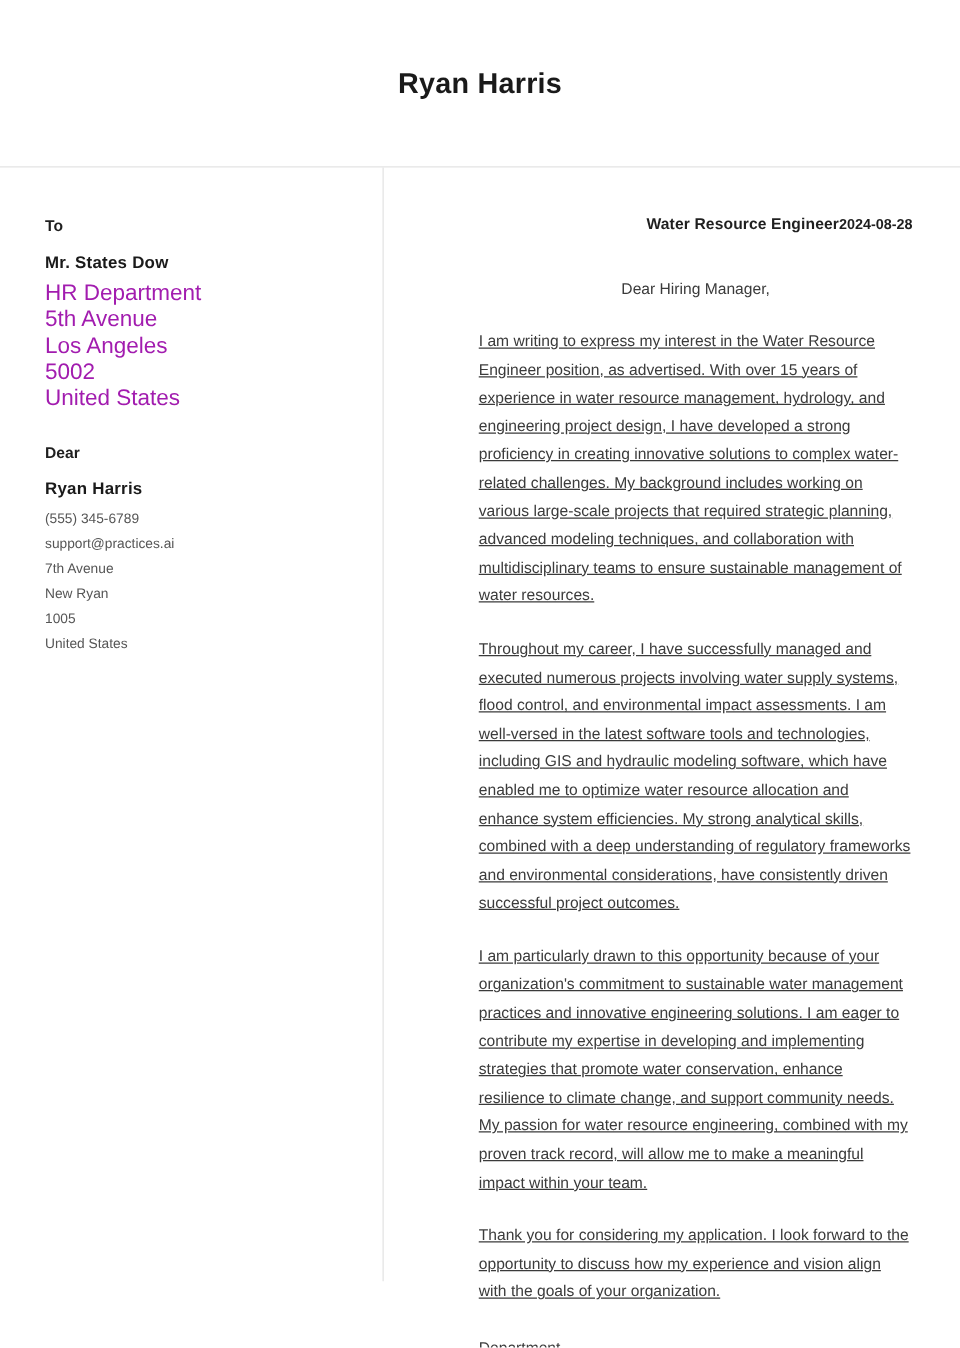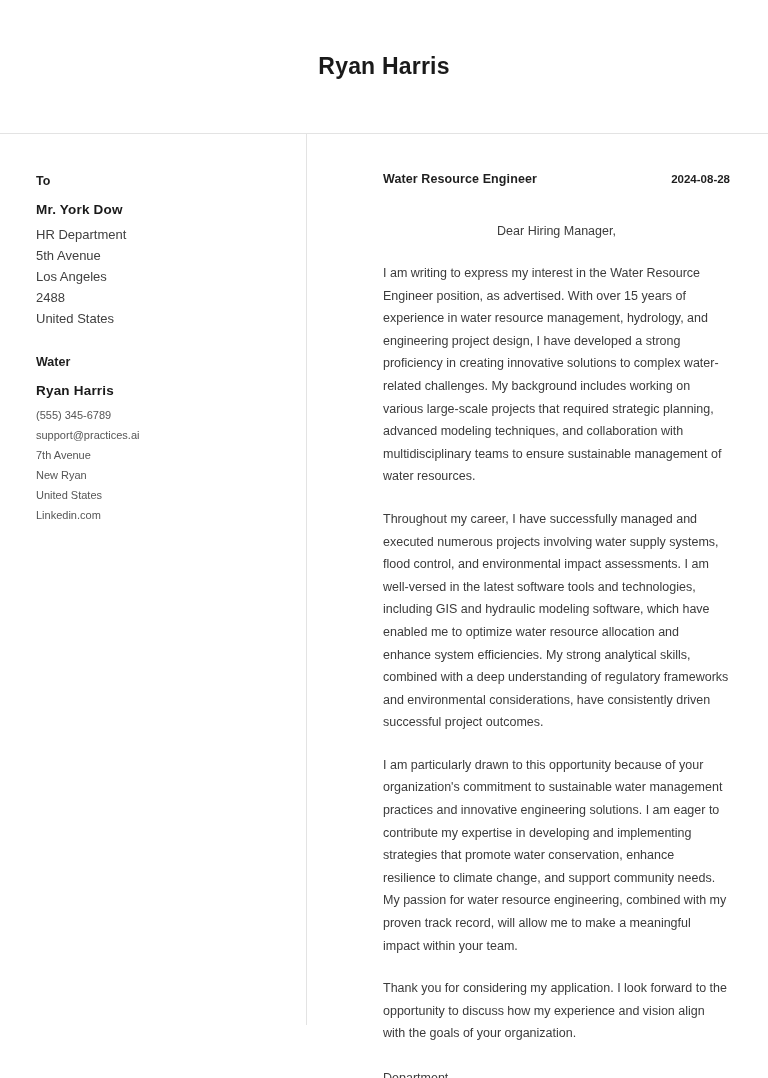--- a/index.html
+++ b/index.html
@@ -79,35 +79,35 @@
   }
   .side-block { margin-bottom: 26px; }
   .side-name {
     font-size: 13.5px;
     font-weight: bold;
     color: #1a1a1a;
     margin-bottom: 7px;
     letter-spacing: 0.2px;
   }
   .side-line {
-    font-size: 13px;
-    color: #404040;
+    font-size: 18px;
+    color: #a21caf;
     line-height: 21px;
   }
   .side-line.small {
     font-size: 11px;
     color: #555555;
     line-height: 20px;
   }
 
   
   .meta-row {
     display: flex;
     align-items: baseline;
-    justify-content: space-between;
+    justify-content: flex-end;
     margin-bottom: 34px;
   }
   .job-title {
     font-size: 12.5px;
     font-weight: bold;
     color: #1f1f1f;
     letter-spacing: 0.1px;
   }
   .letter-date {
     font-size: 11.5px;
@@ -122,20 +122,21 @@
     color: #3b3b3b;
     margin-bottom: 20px;
     text-align: center;
   }
   .para {
     font-size: 12.5px;
     line-height: 22.6px;
     color: #3b3b3b;
     margin: 0 0 20px 0;
     text-align: left;
+    text-decoration: underline;
   }
   .closing {
     font-size: 12.5px;
     line-height: 22px;
     color: #3b3b3b;
     margin-top: 22px;
   }
   .closing div { margin: 0; }
 
   .signature {
@@ -157,37 +158,37 @@
   <div class="header">
     <div class="header-name">Ryan Harris</div>
   </div>
 
   <div class="content">
 
     <div class="sidebar">
 
       <div class="side-block">
         <div class="side-heading">To</div>
-        <div class="side-name">Mr. York Dow</div>
+        <div class="side-name">Mr. States Dow</div>
         <div class="side-line">HR Department</div>
         <div class="side-line">5th Avenue</div>
         <div class="side-line">Los Angeles</div>
-        <div class="side-line">2488</div>
+        <div class="side-line">5002</div>
         <div class="side-line">United States</div>
       </div>
 
       <div class="side-block">
-        <div class="side-heading">Water</div>
+        <div class="side-heading">Dear</div>
         <div class="side-name">Ryan Harris</div>
         <div class="side-line small">(555) 345-6789</div>
         <div class="side-line small">support@practices.ai</div>
         <div class="side-line small">7th Avenue</div>
         <div class="side-line small">New Ryan</div>
+        <div class="side-line small">1005</div>
         <div class="side-line small">United States</div>
-        <div class="side-line small">Linkedin.com</div>
       </div>
 
     </div>
 
     <div class="divider"></div>
 
     <div class="main">
 
       <div class="meta-row">
         <div class="job-title">Water Resource Engineer</div>

